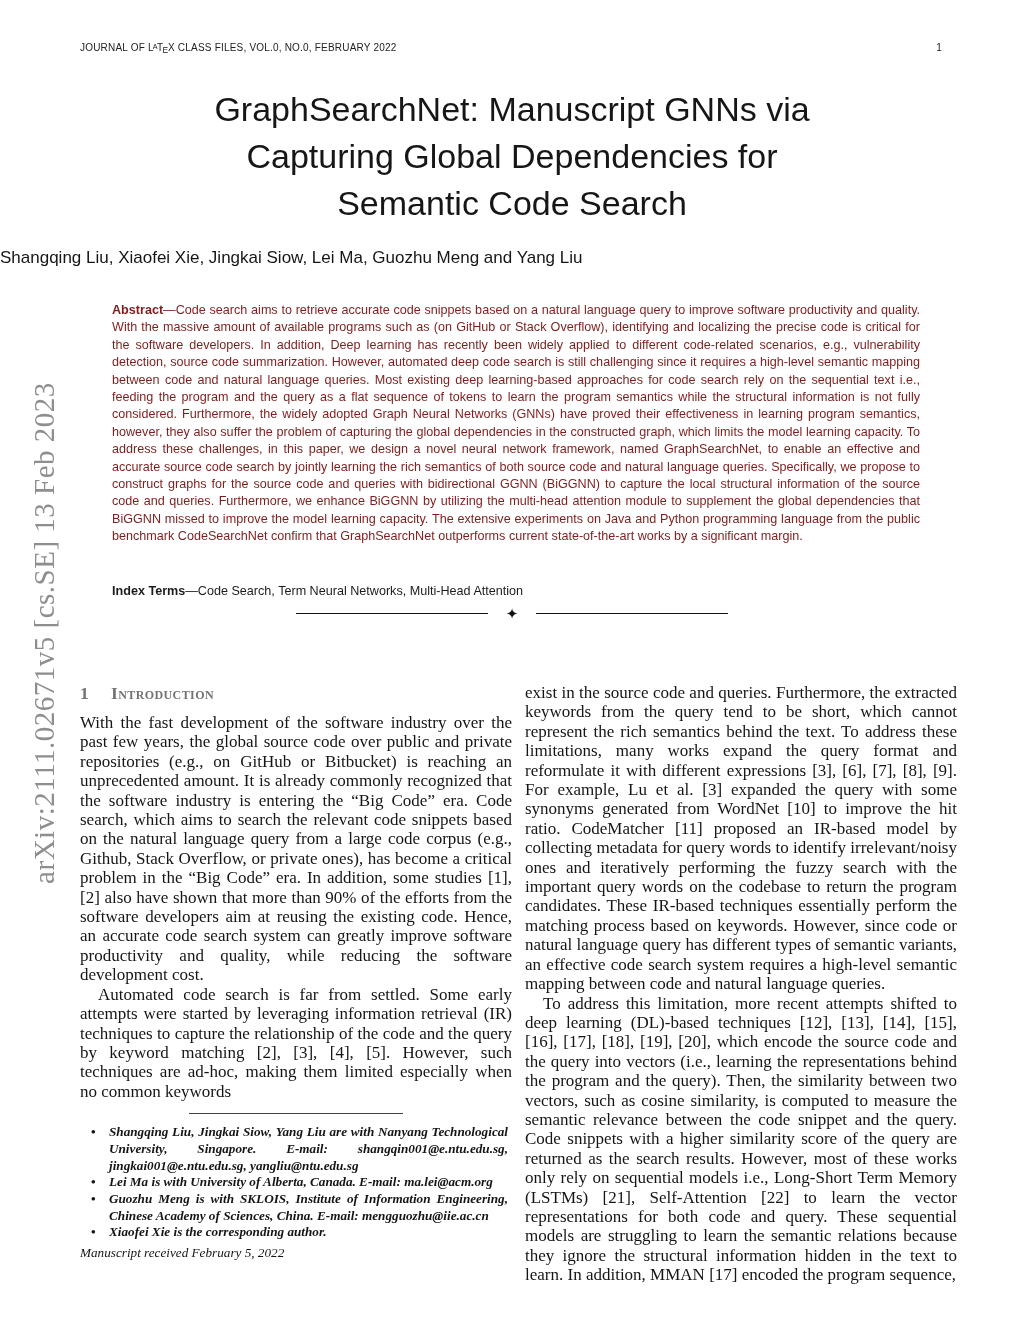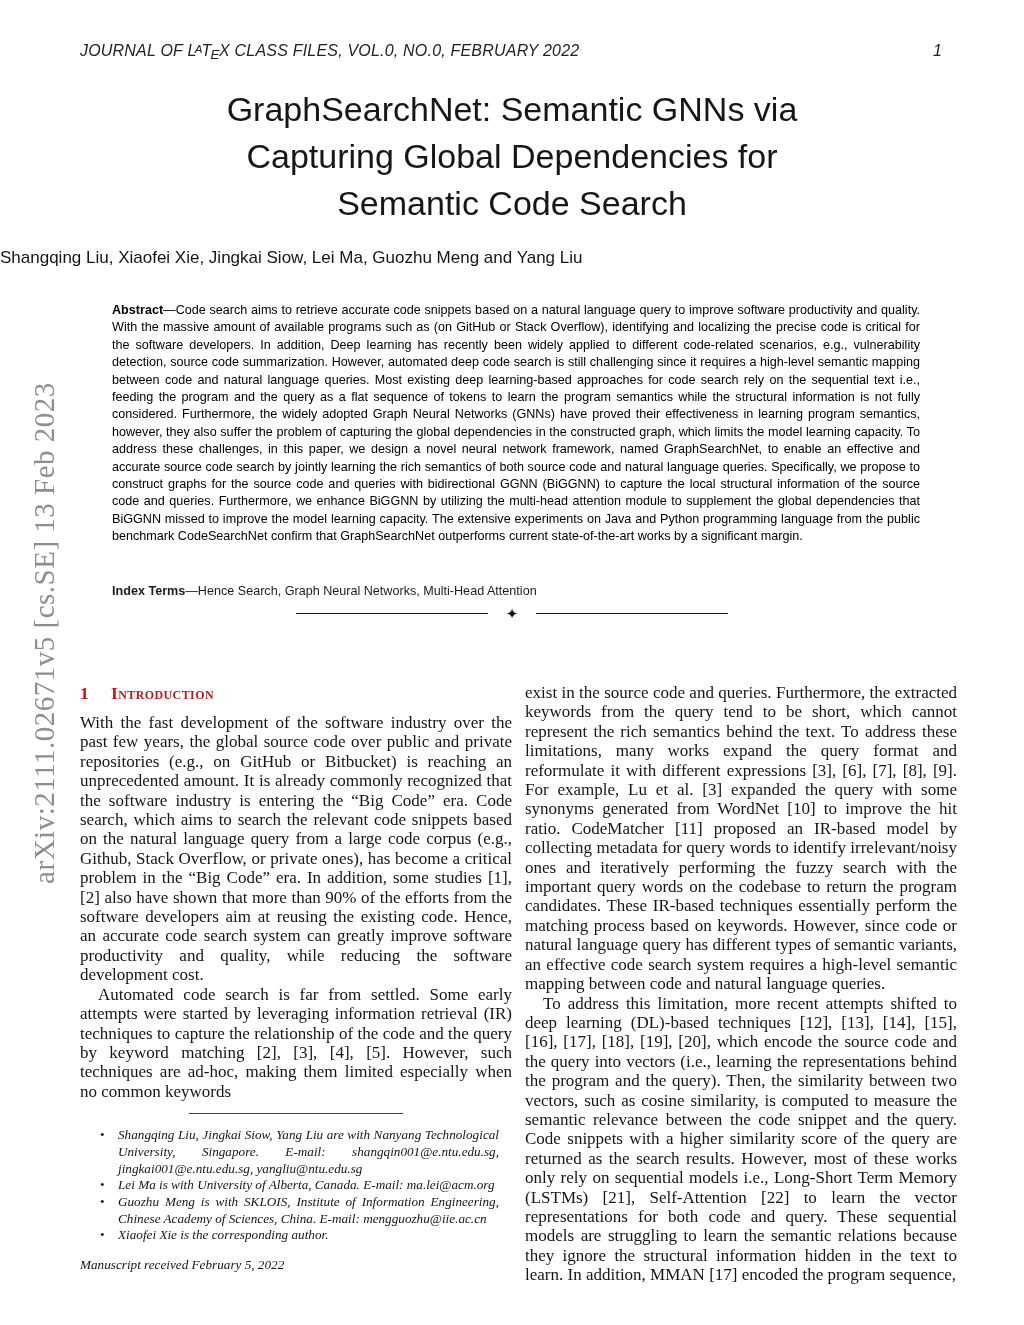--- a/index.html
+++ b/index.html
@@ -13,24 +13,23 @@
     overflow: hidden;
   }
 
   
   .running-header {
     position: absolute;
     top: 42px; left: 80px; right: 82px;
     display: flex;
     justify-content: space-between;
     align-items: baseline;
-    font-size: 16px;
+    font-size: 10px;
     letter-spacing: 0.2px;
     color: #222;
-    font-style: italic;
   }
   .latex-a { font-size: 0.72em; vertical-align: 0.28em; margin-left: -0.15em; margin-right: -0.10em; }
   .latex-e { font-size: 0.85em; vertical-align: -0.22em; margin-left: -0.08em; margin-right: -0.05em; }
 
   
   .paper-title {
     position: absolute;
     top: 86px; left: 0; width: 100%;
     text-align: center;
     font-size: 34px;
@@ -46,21 +45,21 @@
     color: #161616;
   }
 
   
   .abstract-block {
     position: absolute;
     top: 302px; left: 112px; width: 808px;
     font-size: 12.6px;
     line-height: 17.4px;
     text-align: justify;
-    color: #000000;
+    color: #7f1d1d;
   }
   .abstract-block b, .index-terms b { font-weight: bold; }
   .index-terms {
     position: absolute;
     top: 583px; left: 112px; width: 808px;
     font-size: 12.6px;
     line-height: 17.4px;
     color: #1c1c1c;
   }
 
@@ -82,21 +81,21 @@
     top: 683px; left: 80px; width: 877px;
     display: flex;
     gap: 13px;
   }
   .col { width: 432px; }
   .section-heading {
     font-family: "Liberation Serif", serif;
     font-size: 17.5px;
     font-weight: bold;
     margin: 0 0 9px 0;
-    color: #b91c1c;
+    color: #737373;
   }
   .section-heading .sec-num { display: inline-block; width: 31px; }
   .section-heading .sec-title { font-variant: small-caps; letter-spacing: 0.4px; }
   .body-text {
     font-family: "Liberation Serif", serif;
     font-size: 17px;
     line-height: 19.4px;
     text-align: justify;
     color: #151515;
   }
@@ -111,21 +110,21 @@
     font-size: 13.2px;
     line-height: 16.7px;
     text-align: justify;
     color: #151515;
   }
   .footnote-rule {
     width: 214px;
     border-top: 1.8px solid #444;
     margin: 0 auto 10px auto;
   }
-  .footnotes ul { list-style: none; margin: 13px; padding: 0; }
+  .footnotes ul { list-style: none; margin: 4px; padding: 0; font-weight: bold; }
   .footnotes li { position: relative; padding-left: 25px; margin: 0; }
   .footnotes li::before {
     content: "\2022";
     position: absolute;
     left: 7px; top: 0;
     font-style: normal;
   }
   .manuscript-note { margin-top: 3px; }
 
   
@@ -144,33 +143,33 @@
 <body>
 
 <div class="page">
 
   <div class="running-header">
     <span><span>JOURNAL OF L</span><span class="latex-a">A</span><span>T</span><span class="latex-e">E</span><span>X CLASS FILES, VOL.0, NO.0, FEBRUARY 2022</span></span>
     <span>1</span>
   </div>
 
   <div class="paper-title">
-    <div>GraphSearchNet: Semantic GNNs via</div>
+    <div>GraphSearchNet: Manuscript GNNs via</div>
     <div>Capturing Global Dependencies for</div>
     <div>Semantic Code Search</div>
   </div>
 
   <div class="author-line">Shangqing Liu, Xiaofei Xie, Jingkai Siow, Lei Ma, Guozhu Meng and Yang Liu</div>
 
   <div class="abstract-block">
     <b>Abstract</b><span>—Code search aims to retrieve accurate code snippets based on a natural language query to improve software productivity and quality. With the massive amount of available programs such as (on GitHub or Stack Overflow), identifying and localizing the precise code is critical for the software developers. In addition, Deep learning has recently been widely applied to different code-related scenarios, e.g., vulnerability detection, source code summarization. However, automated deep code search is still challenging since it requires a high-level semantic mapping between code and natural language queries. Most existing deep learning-based approaches for code search rely on the sequential text i.e., feeding the program and the query as a flat sequence of tokens to learn the program semantics while the structural information is not fully considered. Furthermore, the widely adopted Graph Neural Networks (GNNs) have proved their effectiveness in learning program semantics, however, they also suffer the problem of capturing the global dependencies in the constructed graph, which limits the model learning capacity. To address these challenges, in this paper, we design a novel neural network framework, named GraphSearchNet, to enable an effective and accurate source code search by jointly learning the rich semantics of both source code and natural language queries. Specifically, we propose to construct graphs for the source code and queries with bidirectional GGNN (BiGGNN) to capture the local structural information of the source code and queries. Furthermore, we enhance BiGGNN by utilizing the multi-head attention module to supplement the global dependencies that BiGGNN missed to improve the model learning capacity. The extensive experiments on Java and Python programming language from the public benchmark CodeSearchNet confirm that GraphSearchNet outperforms current state-of-the-art works by a significant margin.</span>
   </div>
 
   <div class="index-terms">
-    <b>Index Terms</b><span>—Hence Search, Graph Neural Networks, Multi-Head Attention</span>
+    <b>Index Terms</b><span>—Code Search, Term Neural Networks, Multi-Head Attention</span>
   </div>
 
   <div class="divider">
     <span class="rule"></span>
     <span class="star">✦</span>
     <span class="rule"></span>
   </div>
 
   <div class="columns">
 

